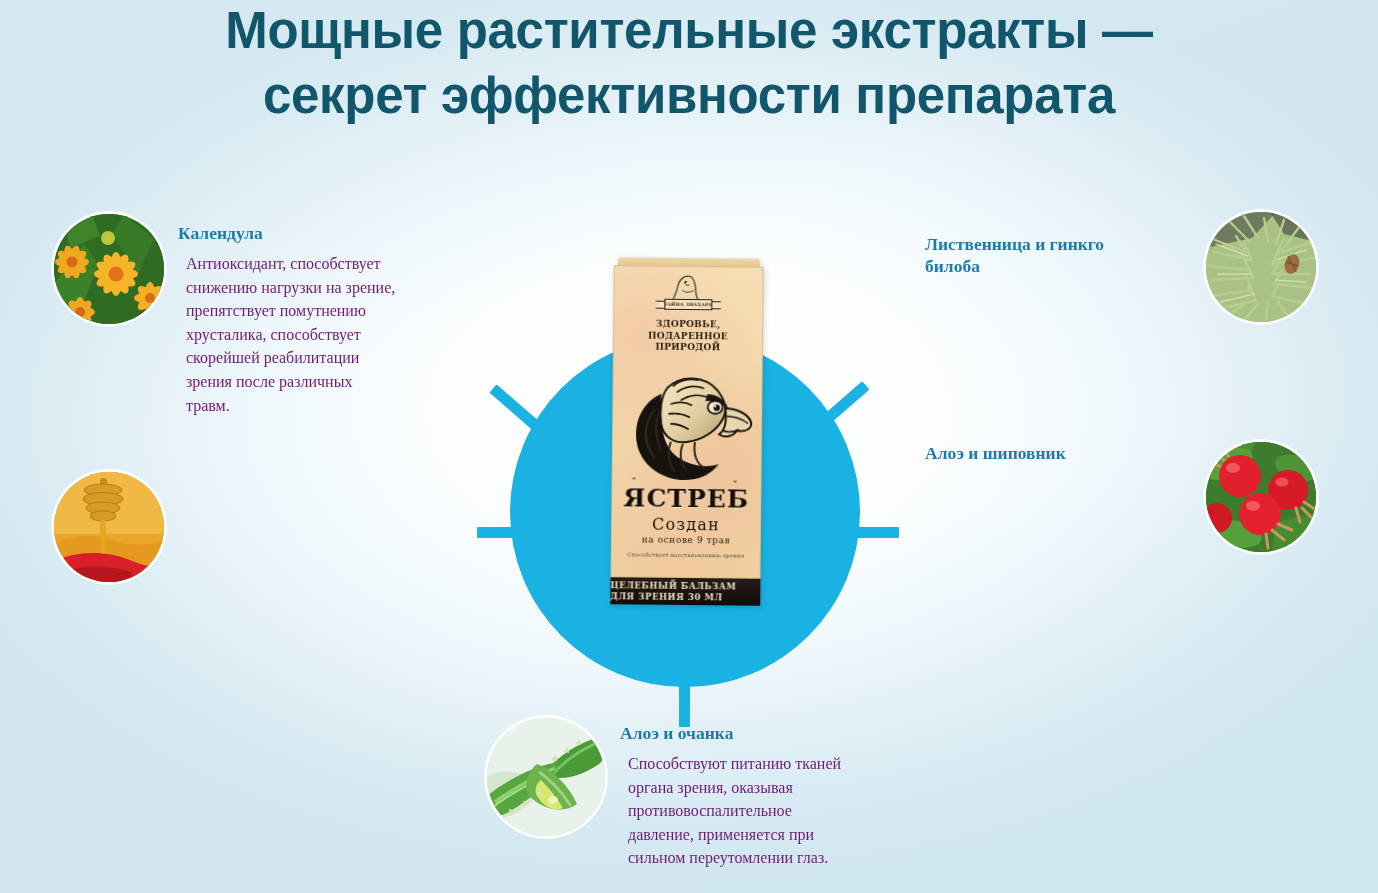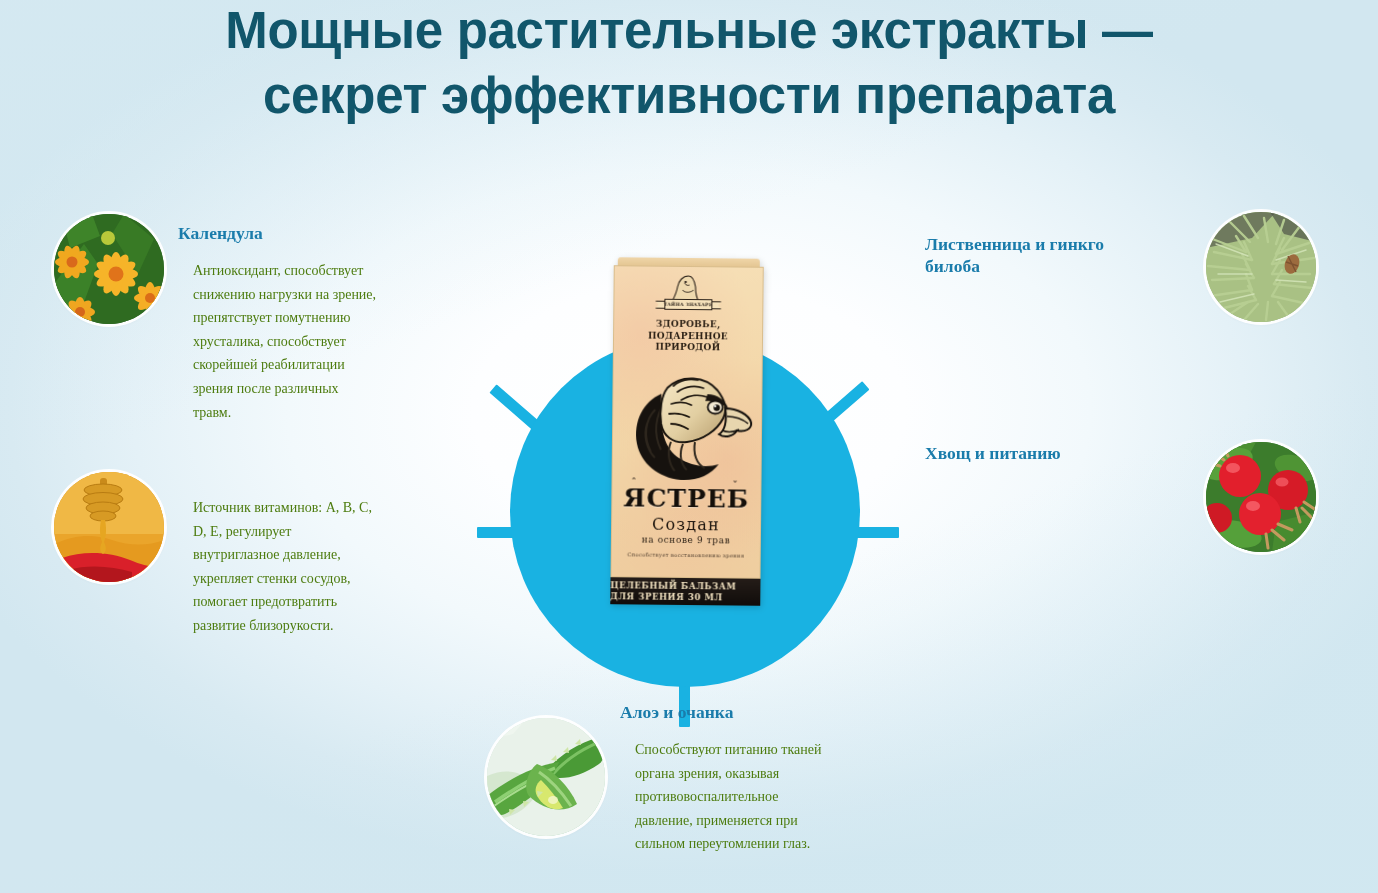--- a/index.html
+++ b/index.html
@@ -142,23 +142,23 @@
   
   .item{position:absolute;font-family:Liberation Serif, serif;}
   .item h3{
     margin:0 0 6px 0;
     color:#1a7cab;
     font-size:17.5px;
     font-weight:bold;
     line-height:22px;
   }
   .item p{
-    margin:15px;
-    color:#4d7c0f;
-    font-size:14px;
+    margin:8px;
+    color:#701a75;
+    font-size:16px;
     line-height:23.6px;
     white-space:pre-line;
   }
   .thumb{
     position:absolute;border-radius:50%;overflow:hidden;
     box-shadow:0 0 0 3px rgba(255,255,255,.95), 0 1px 4px rgba(20,70,95,.13);
   }
 
   
   .t-calendula{background:linear-gradient(150deg,#3f7f2a 0%,#2f6b21 55%,#27581c 100%);}
@@ -329,26 +329,20 @@
         <ellipse cx="49" cy="27" rx="20" ry="6.5"></ellipse>
         <ellipse cx="49" cy="36" rx="17" ry="6"></ellipse>
         <ellipse cx="49" cy="44" rx="13" ry="5"></ellipse>
       </g>
       <path d="M47 48 C45 58 46 66 49 72 C52 66 53 58 51 48Z" fill="#e6a621"></path>
       <path d="M48 70 C45 76 46 80 49 82 C52 80 53 76 50 70Z" fill="#e6a621"></path>
     </g>
   </svg>
 </div>
 <div class="item" style="left:178px;top:481px;width:270px;">
-  <p>Источник витаминов: A, B, C,
-D, E, регулирует
-внутриглазное давление,
-укрепляет стенки сосудов,
-помогает предотвратить
-развитие близорукости.</p>
 </div>
 
 <div class="thumb t-larch" style="left:1206px;top:212px;width:110px;height:110px;">
   <svg viewBox="0 0 110 110" width="110" height="110">
     <rect width="110" height="110" fill="#a9c184"></rect>
     <path d="M0 0 L70 0 L46 26 L0 36Z" fill="#5c6152" opacity=".75"></path>
     <path d="M64 0 L110 0 L110 30 L78 22Z" fill="#4f5348" opacity=".7"></path>
     <g stroke="#b8cf93" stroke-width="2.4" stroke-linecap="round" fill="none" opacity=".95">
       <path d="M4 26 L40 40 M8 40 L46 48 M2 54 L44 58 M6 68 L48 66 M4 84 L46 78 M10 98 L50 88"></path>
       <path d="M40 40 L30 24 M46 48 L38 30 M44 58 L36 42 M48 66 L40 52 M46 78 L40 62 M50 88 L42 74"></path>
@@ -389,21 +383,21 @@
     </g>
 
     <g stroke="#c39a5e" stroke-width="3" stroke-linecap="round" fill="none">
       <path d="M18 18 L4 8 M22 14 L16 2 M14 24 L0 20"></path>
       <path d="M98 60 L110 68 M96 66 L108 78 M90 66 L94 80"></path>
       <path d="M66 88 L78 98 M60 92 L62 106 M72 82 L86 88"></path>
     </g>
   </svg>
 </div>
 <div class="item" style="left:925px;top:442px;width:275px;">
-  <h3>Хвощ и питанию</h3>
+  <h3>Алоэ и шиповник</h3>
 </div>
 
 <div class="thumb t-aloe" style="left:487px;top:718px;width:118px;height:118px;">
   <svg viewBox="0 0 118 118" width="118" height="118">
     <rect width="118" height="118" fill="#e9f2ea"></rect>
     <path d="M0 58 C24 48 40 56 52 72 C42 92 20 104 0 100Z" fill="#cfe3c8" opacity=".8"></path>
 
     <path d="M118 18 C96 22 72 36 56 56 C70 64 92 60 112 46 C118 42 118 30 118 18Z" fill="#4a9a36"></path>
     <path d="M118 22 C100 28 80 40 66 56" stroke="#7cc263" stroke-width="3" fill="none"></path>
 
@@ -422,20 +416,20 @@
       <path d="M64 42 l5 -5 l1 6Z"></path>
         <path d="M104 16 l5 -5 l1 6Z"></path>
       <path d="M28 92 l-5 5 l-1 -6Z"></path>
         <path d="M42 84 l-5 5 l-1 -6Z"></path>
       <path d="M56 74 l-5 5 l-1 -6Z"></path>
     </g>
     <path d="M0 0 L40 0 L26 16 L0 22Z" fill="#eff6ef"></path>
     <path d="M96 104 L118 96 L118 118 L88 118Z" fill="#edf5ed" opacity=".7"></path>
   </svg>
 </div>
-<div class="item" style="left:620px;top:701px;width:290px;">
+<div class="item" style="left:620px;top:722px;width:290px;">
   <h3>Алоэ и очанка</h3>
   <p>Способствуют питанию тканей
 органа зрения, оказывая
 противовоспалительное
 давление, применяется при
 сильном переутомлении глаз.</p>
 </div>
 
 </body></html>

